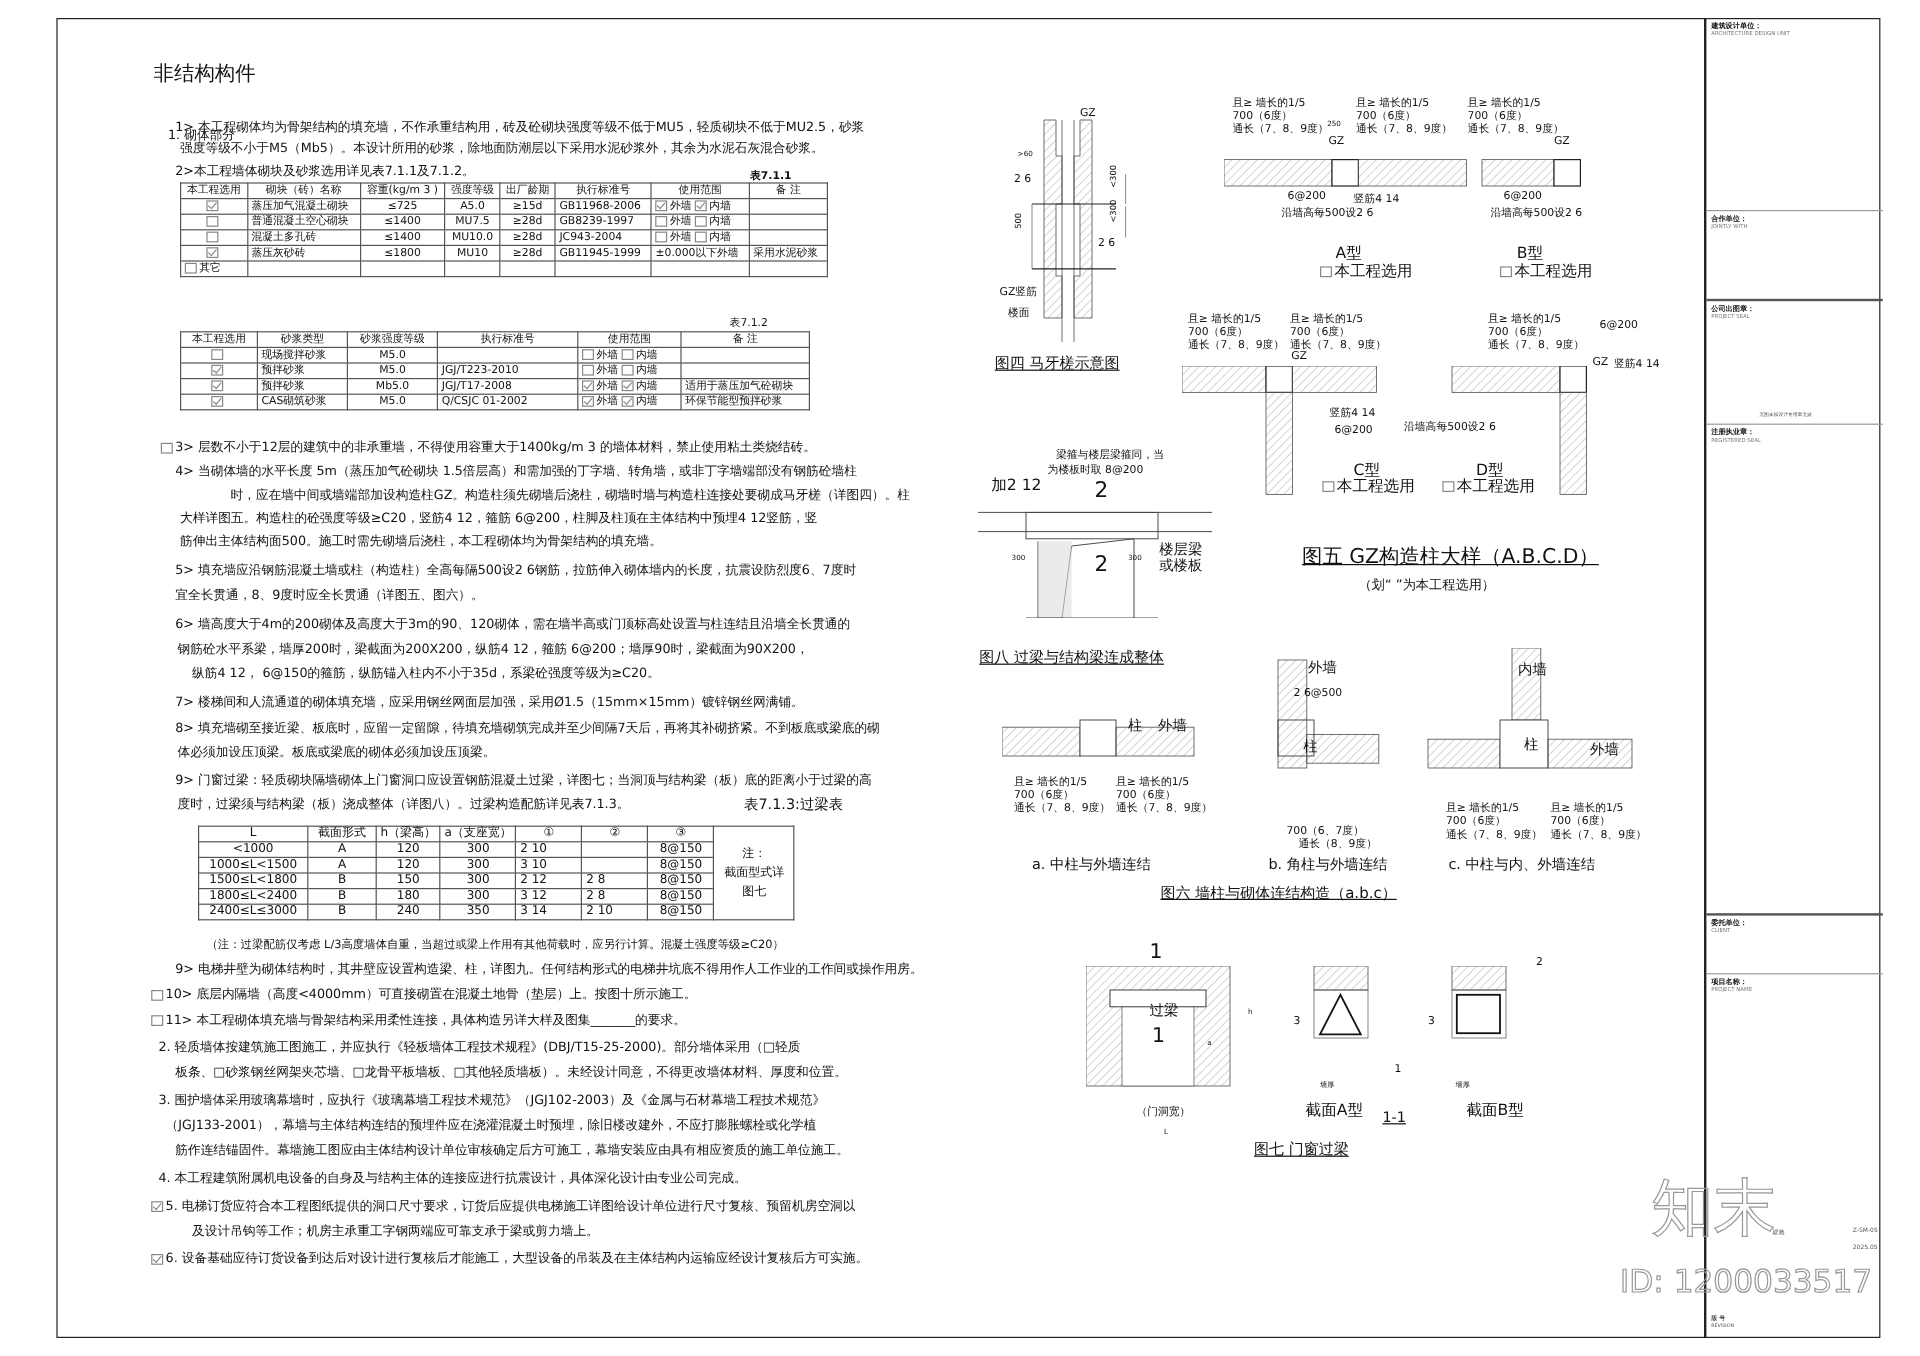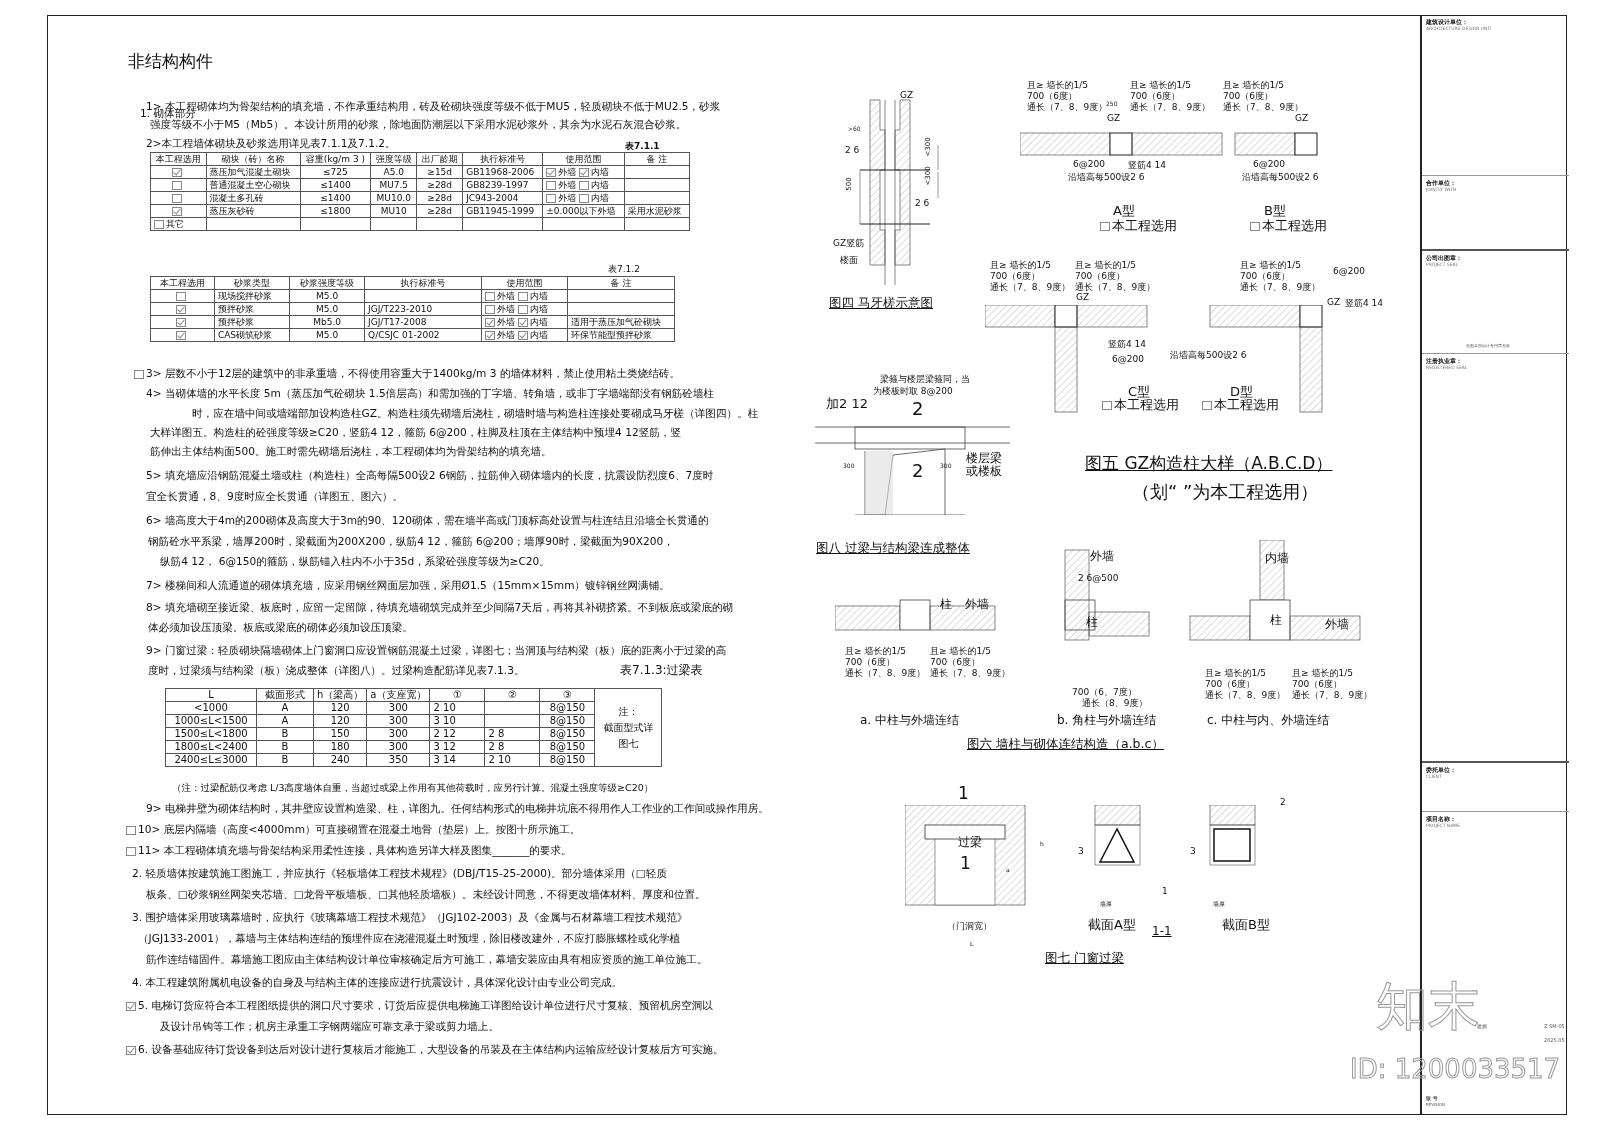--- a/index.html
+++ b/index.html
@@ -325,21 +325,21 @@
 <div class="dlbl" style="left:1102px;top:396px;font-size:13px;"><span class="chk"></span><span>本工程选用</span></div>
 <div class="dlbl" style="left:1230px;top:383px;font-size:13px;">D型</div>
 <div class="dlbl" style="left:1202px;top:396px;font-size:13px;"><span class="chk"></span><span>本工程选用</span></div>
 <div class="dlbl" style="left:1240px;top:259px;">且≥ 墙长的1/5</div>
 <div class="dlbl" style="left:1240px;top:270px;">700（6度）</div>
 <div class="dlbl" style="left:1240px;top:281px;">通长（7、8、9度）</div>
 <div class="dlbl" style="left:1333px;top:266px;">6@200</div>
 <div class="dlbl" style="left:1327px;top:297px;">GZ</div>
 <div class="dlbl" style="left:1345px;top:297px;">竖筋4 14</div>
 <div class="fig-title big" style="left:1085px;top:452px;">图五  GZ构造柱大样（A.B.C.D）</div>
-<div class="dlbl" style="left:1132px;top:480px;font-size:18px;">（划“ ”为本工程选用）</div>
+<div class="dlbl" style="left:1132px;top:480px;font-size:11px;">（划“ ”为本工程选用）</div>
 
 <svg class="dg" style="left:815px;top:415px;" width="200" height="100">
   <line x1="0" y1="12" x2="195" y2="12" stroke="#444" stroke-width="0.8"></line>
   <line x1="0" y1="28" x2="195" y2="28" stroke="#444" stroke-width="0.8"></line>
   <rect x="40" y="12" width="110" height="22" fill="none" stroke="#444" stroke-width="0.8"></rect>
   <path d="M50,36 L50,100 L70,100 L78,40 L130,34 L130,100" fill="none" stroke="#444" stroke-width="0.8"></path>
   <rect x="50" y="36" width="28" height="64" fill="#ddd" opacity="0.6"></rect>
   <line x1="40" y1="100" x2="150" y2="100" stroke="#444" stroke-width="0.8"></line>
 </svg>
 <div class="dlbl" style="left:880px;top:373px;">梁箍与楼层梁箍同，当</div>

